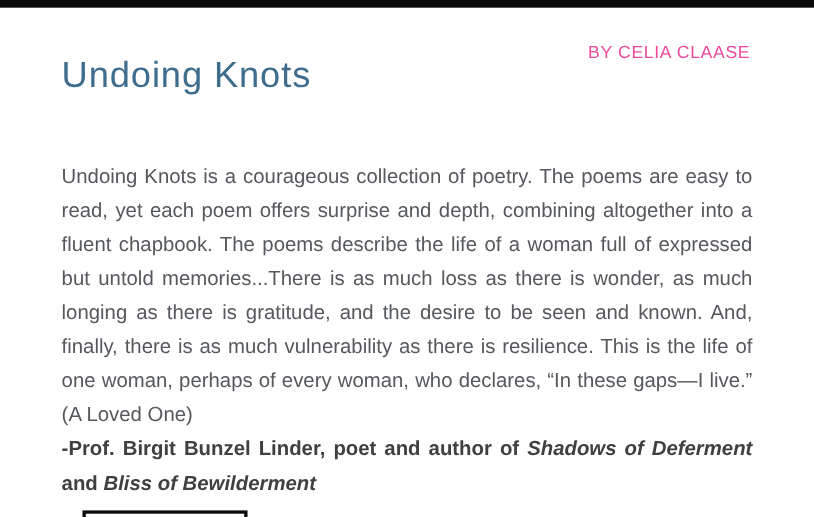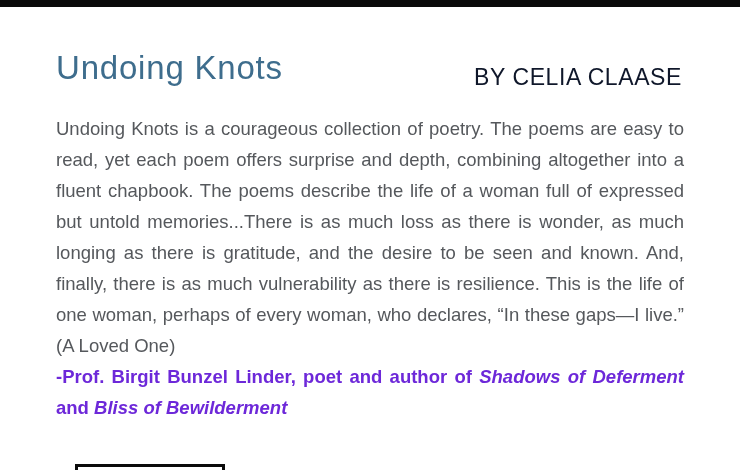--- a/index.html
+++ b/index.html
@@ -30,39 +30,38 @@
     font-size: 33px;
     font-weight: 300;
     line-height: 40px;
     letter-spacing: 0.8px;
     color: #3e6d8d;
   }
   .byline {
     position: absolute;
     top: 40px;
     right: 58px;
-    font-size: 23px;
+    font-size: 16px;
     font-weight: 400;
     letter-spacing: 0.6px;
-    color: #0f172a;
+    color: #ec4899;
     text-transform: uppercase;
-    margin-top: 24px;
   }
   .review-text {
-    margin-top: 25px;
+    margin-top: 56px;
     font-size: 18.5px;
     line-height: 31px;
     color: #55585c;
     text-align: justify;
   }
   .attribution {
     font-size: 18.5px;
     line-height: 31px;
     font-weight: 700;
-    color: #6d28d9;
+    color: #404040;
     text-align: justify;
   }
   .attribution .book-title { font-style: italic; font-weight: 700; }
   .cutoff-button {
     position: absolute;
     left: 75px;
     top: 464px;
     width: 150px;
     height: 46px;
     background: #ffffff;

